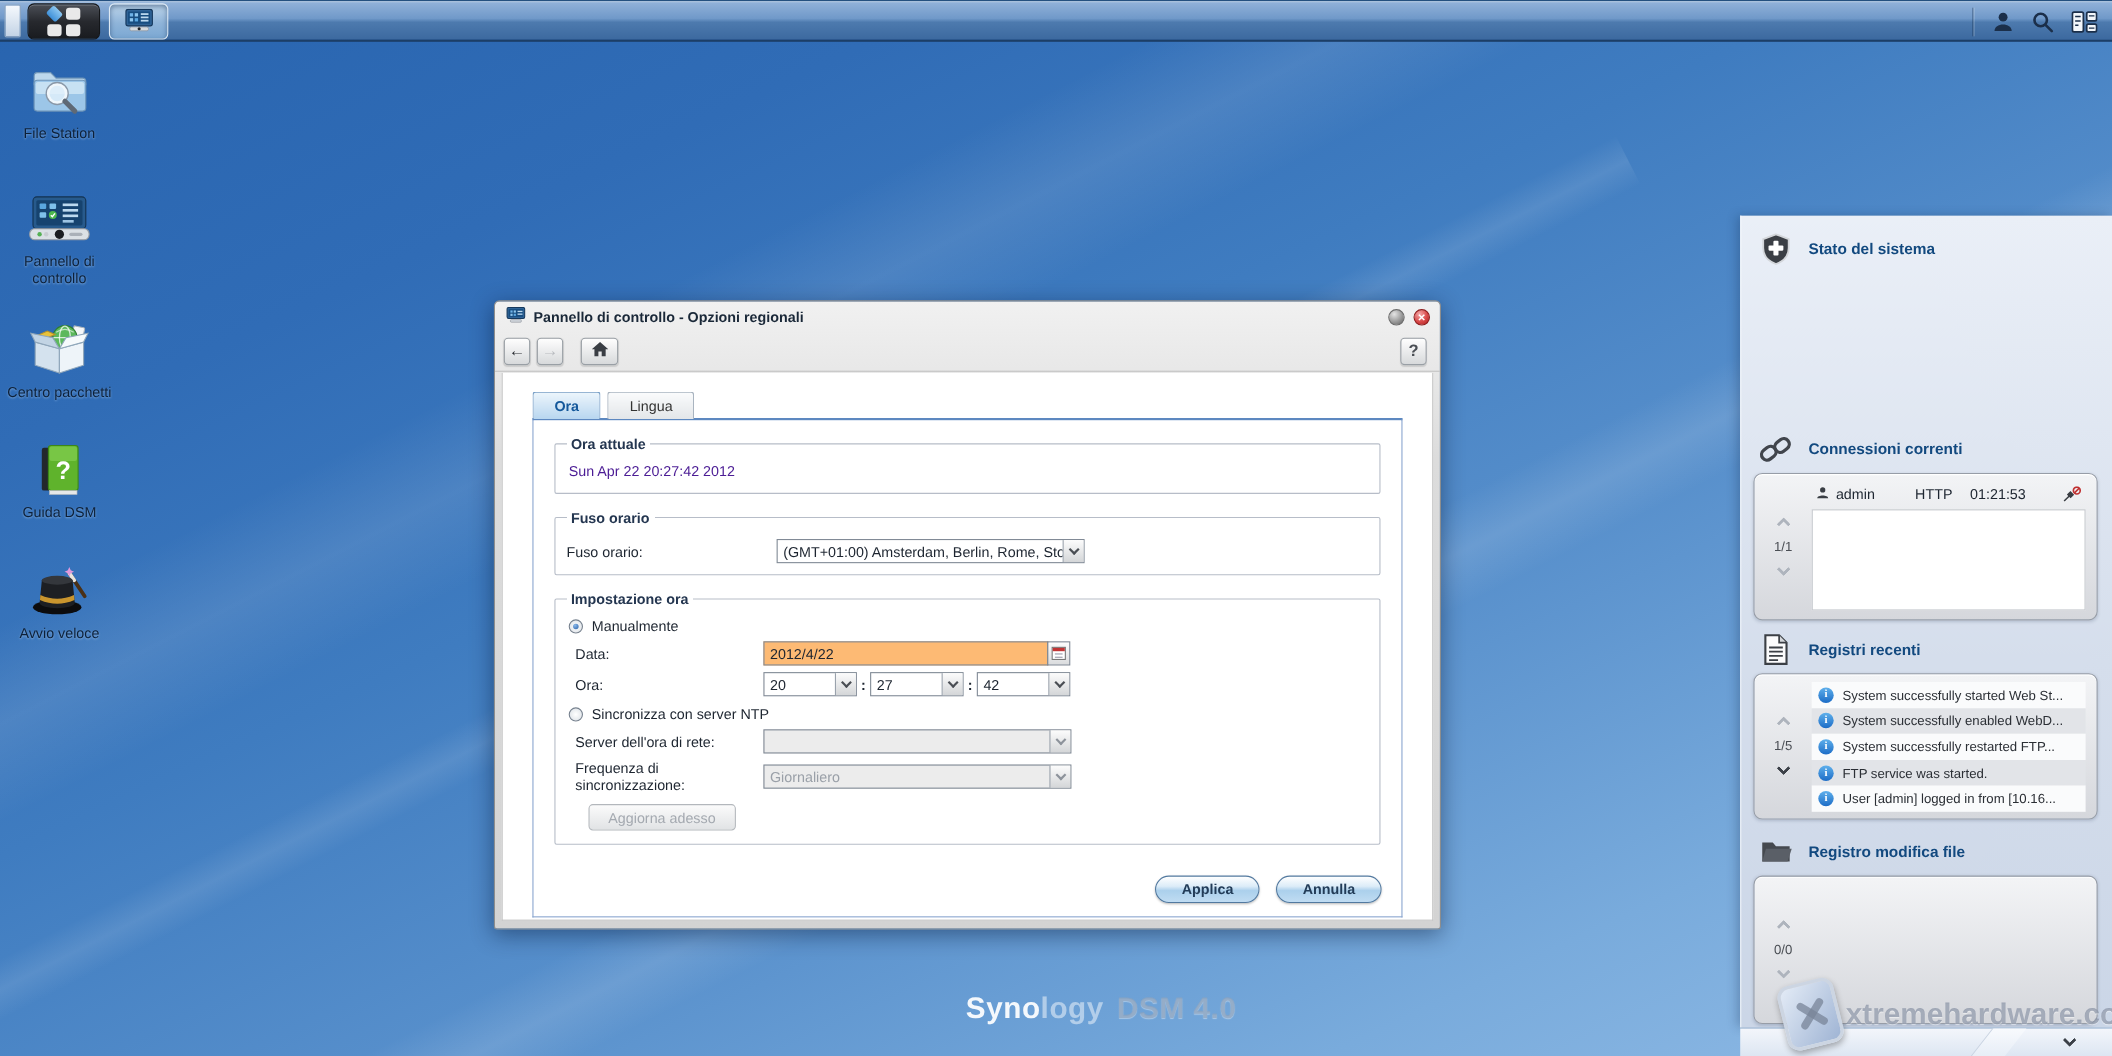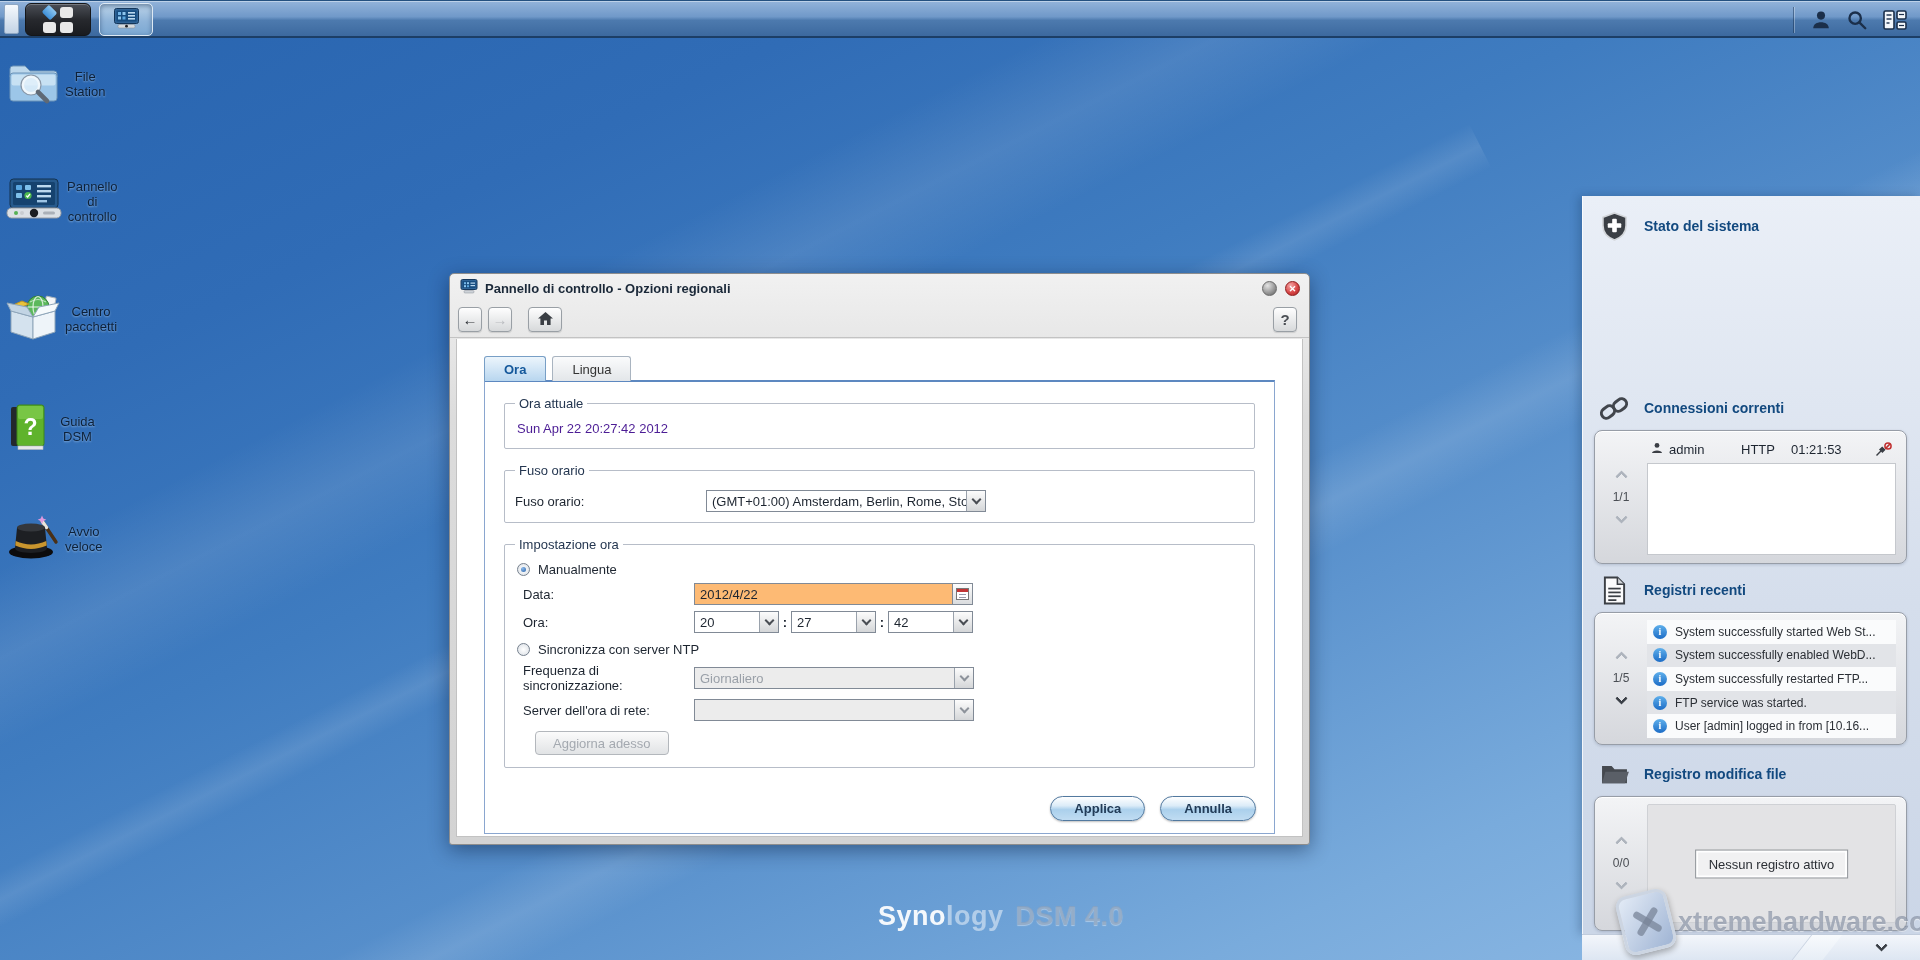--- a/index.html
+++ b/index.html
@@ -29,21 +29,21 @@
 .mm-cell{background:#e9e9e9;border-radius:3px}
 .mm-diamond{background:linear-gradient(#8cc6f0,#3d8fd8);border-radius:2px;transform:rotate(45deg) scale(.92)}
 .task-active{position:absolute;left:99px;top:2px;width:54px;height:33px;border-radius:5px;cursor:pointer;
  border:1px solid #dde9f4;background:linear-gradient(#bdd5ea,#8fb4d9 55%,#7ba8d3);
  box-shadow:inset 0 2px 5px rgba(15,45,85,.5);display:flex;align-items:center;justify-content:center}
 .tb-sep{position:absolute;top:6px;right:126px;width:1px;height:26px;background:rgba(15,40,70,.45);box-shadow:1px 0 0 rgba(255,255,255,.3)}
 .tb-icon{position:absolute;top:1px;width:38px;height:36px;display:flex;align-items:center;justify-content:center;cursor:pointer}
 .ti-user{right:80px}.ti-search{right:44px}.ti-pilot{right:6px}
 
 
-.dicon{position:absolute;left:6px;width:96px;display:flex;flex-direction:row;align-items:center;gap:5px;cursor:pointer}
+.dicon{position:absolute;left:6px;width:96px;display:flex;flex-direction:column;align-items:center;gap:5px;cursor:pointer}
 .di-1{top:60px}.di-2{top:178px}.di-3{top:294px}.di-4{top:404px}.di-5{top:514px}
 .dlabel{font-size:13px;color:#0d2038;text-align:center;line-height:15px;text-shadow:0 1px 2px rgba(170,205,240,.65)}
 
 
 .dlg{position:absolute;left:449px;top:273px;width:861px;height:572px;z-index:20;
  background:linear-gradient(#f1f1f1,#dcdcdc 25%,#d3d3d3);border:1px solid #8d8d8d;border-radius:5px 5px 3px 3px;
  box-shadow:0 5px 20px rgba(0,20,50,.45)}
 .dlg-title{height:28px;display:flex;align-items:center;gap:7px;padding-left:10px;font-weight:bold;color:#1a2838}
 .wc{position:absolute;top:7px;width:15px;height:15px;border-radius:50%;cursor:pointer}
 .wc-min{right:32px;background:radial-gradient(circle at 35% 28%,#e4e4e4,#9a9a9a 55%,#5e5e5e);border:1px solid #6a6a6a}
@@ -59,21 +59,21 @@
 .nb-home{left:78px;width:34px}
 .nb-help{right:12px;width:24px;color:#4a4e54}
 .dlg-body{position:absolute;left:6px;right:6px;top:65px;bottom:7px;background:#fff;border:1px solid #c2c2c2;border-top:none}
 .tabs{position:relative;display:flex;gap:6px;padding:17px 0 0 27px;z-index:2}
 .tab{height:25px;padding:0 19px;display:flex;align-items:center;font-size:13px;color:#333;cursor:pointer;
  border:1px solid #a9b4c0;border-bottom:none;border-radius:3px 3px 0 0;background:linear-gradient(#fafbfc,#e3e6e9)}
 .tab-active{background:linear-gradient(#ecf5fc,#b8d6ef);border-color:#789fc6;color:#14589b;font-weight:bold}
 .panel{position:relative;margin:-1px 27px 0 27px;height:454px;background:#fff;
  border:1px solid #8aa6cf;border-top:2px solid #5d88c0}
 .fs{margin:14px 19px 0 19px;border:1px solid #b7bdc8;border-radius:2px;padding:6px 10px 10px 10px}
-.fs legend{font-weight:normal;color:#243650;padding:0 4px;margin-left:0}
+.fs legend{font-weight:bold;color:#243650;padding:0 4px;margin-left:0}
 .fs-text{padding:4px 0 2px 2px;color:#4c1d95}
 .frow{display:flex;align-items:center;margin-top:6px}
 .frow .lbl{width:191px;line-height:15px}
 .frow-ind{margin-left:8px}
 .frow-ind .lbl{width:171px}
 .rrow{display:flex;align-items:center;gap:8px;margin:4px 0 2px 2px;cursor:pointer}
 .radio{width:13px;height:13px;border-radius:50%;border:1px solid #76818e;background:radial-gradient(#fff,#d9dee4);position:relative;flex:none}
 .radio-sel::after{content:"";position:absolute;inset:3px;border-radius:50%;background:radial-gradient(circle at 35% 30%,#8ab8ea,#2a63a9)}
 .sel{display:flex;width:280px;height:22px;border:1px solid #818a96;background:#fff;cursor:pointer}
 .sel-text{flex:1;padding:3px 4px 0 5px;white-space:nowrap;overflow:hidden;color:#1d2530}
@@ -421,33 +421,33 @@
                 </span>
             </div>
           </div>
 
           <div class="rrow" style="margin-top:9px">
             <span class="radio"></span>
             <span>Sincronizza con server NTP</span>
           </div>
 
           <div class="frow frow-ind">
+            <span class="lbl">Server dell'ora di rete:</span>
+            <div class="sel sel-dis">
+              <span class="sel-text"></span>
+              <span class="sel-btn">
+                  <i class="chev-sel"></i>
+                </span>
+            </div>
+          </div>
+
+          <div class="frow frow-ind">
             <span class="lbl">Frequenza di sincronizzazione:</span>
             <div class="sel sel-dis">
               <span class="sel-text">Giornaliero</span>
-              <span class="sel-btn">
-                  <i class="chev-sel"></i>
-                </span>
-            </div>
-          </div>
-
-          <div class="frow frow-ind">
-            <span class="lbl">Server dell'ora di rete:</span>
-            <div class="sel sel-dis">
-              <span class="sel-text"></span>
               <span class="sel-btn">
                   <i class="chev-sel"></i>
                 </span>
             </div>
           </div>
 
           <button class="btn-dis" disabled="">Aggiorna adesso</button>
         </fieldset>
 
         <div class="panel-buttons">
@@ -569,23 +569,20 @@
           </svg>
         </span>
         <span class="wtitle">Registro modifica file</span>
       </div>
       <div class="wcard card-file cardflex">
         <div class="pager">
           <i class="chev chev-up chev-dis"></i>
           <span>0/0</span>
           <i class="chev chev-down chev-dis"></i>
         </div>
-        <div class="file-main">
-          <div class="fmsg">Nessun registro attivo</div>
-        </div>
       </div>
     </div>
   </div>
 
   <div class="side-bottom">
     <i class="chev chev-down chev-on sb-chev"></i>
   </div>
 
   <div class="syno-wm">
     <span class="syno-strong">Syno</span><span class="syno-light">logy</span><span class="dsm-wm">DSM 4.0</span>

